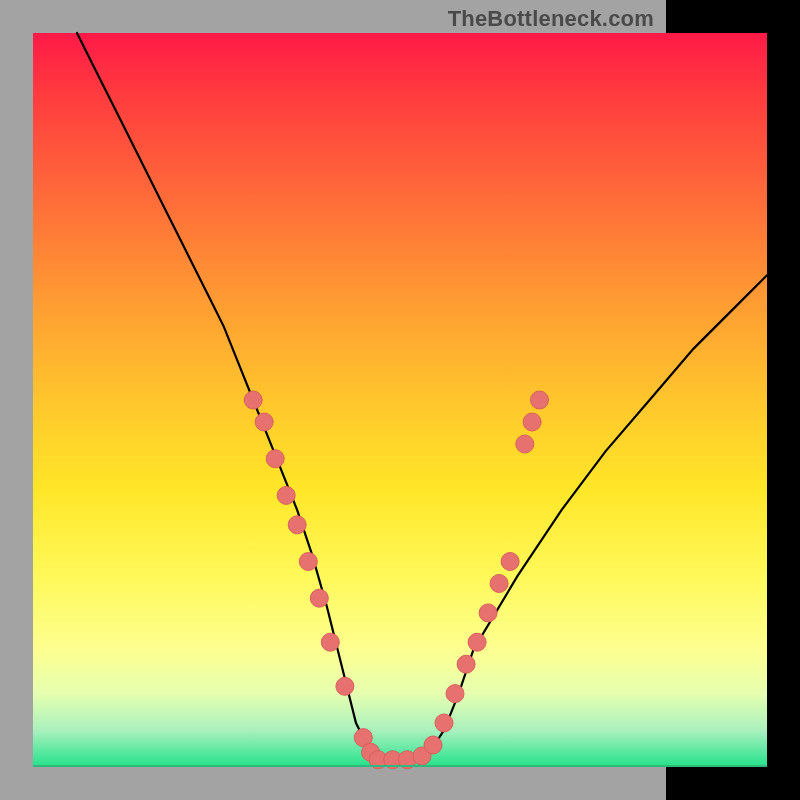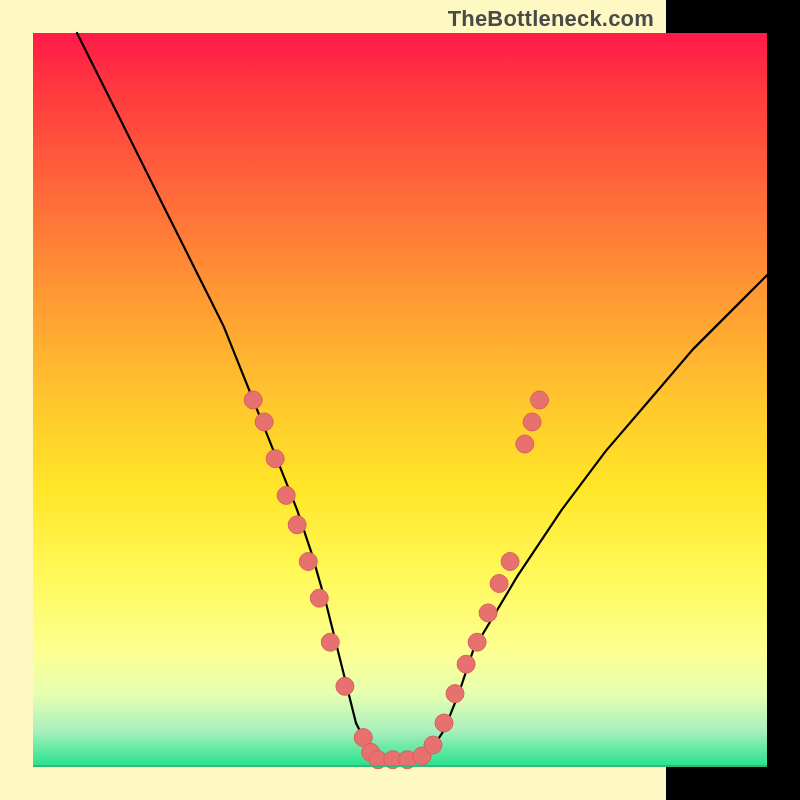--- a/index.html
+++ b/index.html
@@ -8,21 +8,21 @@
     width: 800px;
     height: 800px;
     background: #000;
     overflow: hidden;
     font-family: Arial, Helvetica, sans-serif;
   }
   .outer {
     position: relative;
     width: 666px;
     height: 800px;
-    background: #fef9c3;
+    background: #a3a3a3;
   }
   .watermark {
     position: absolute;
     top: 6px;
     right: 12px;
     font-size: 22px;
     font-weight: 600;
     color: #4a4a4a;
     letter-spacing: 0.2px;
     user-select: none;

